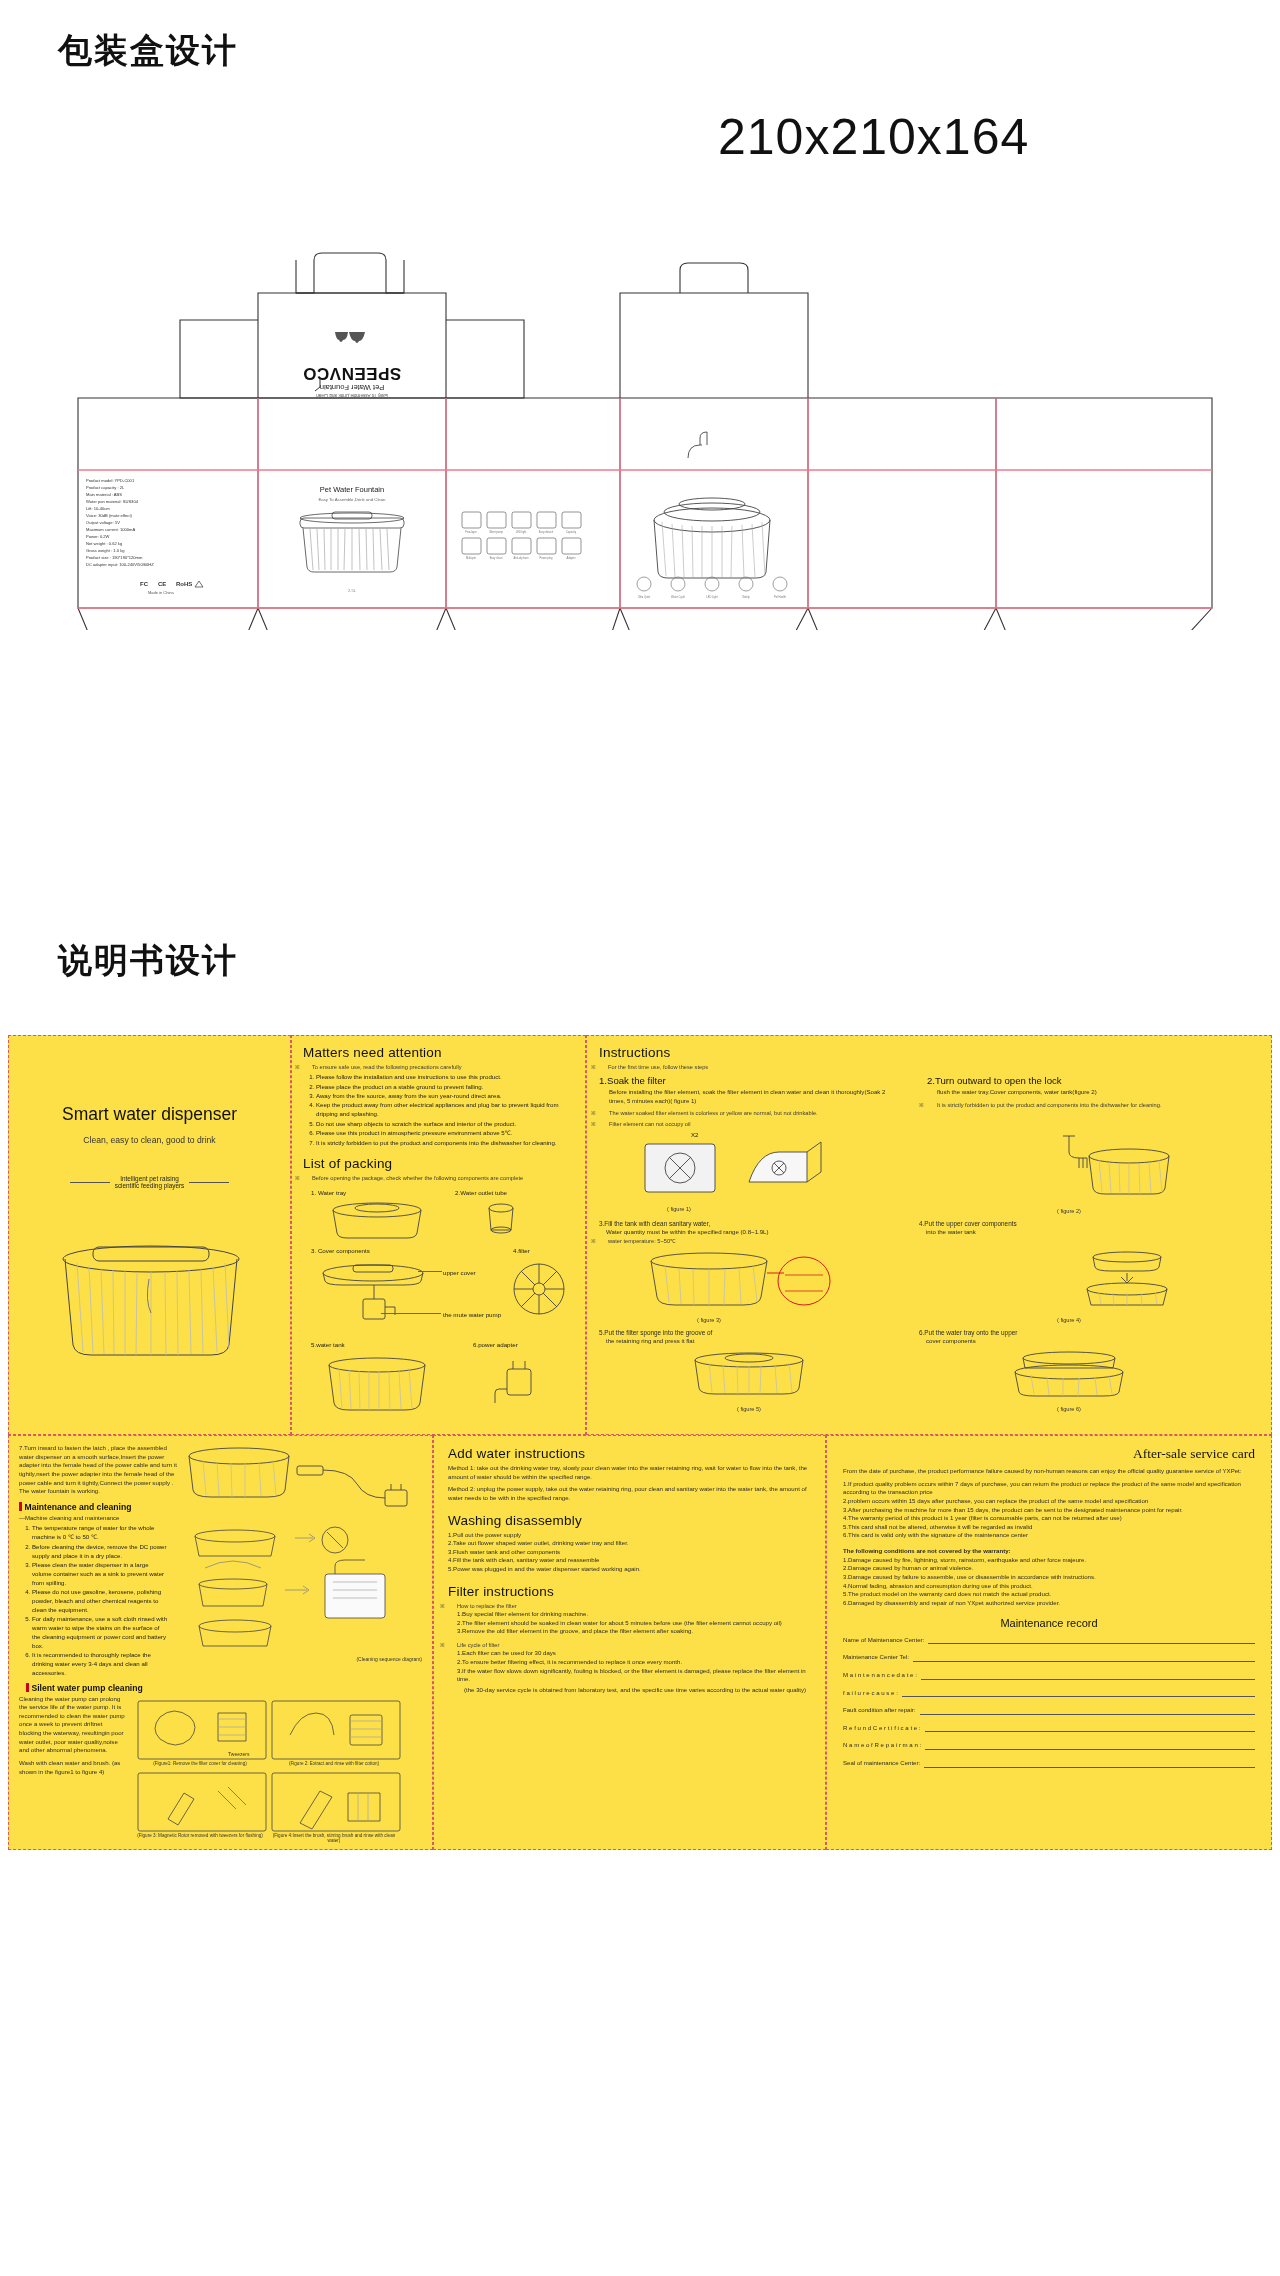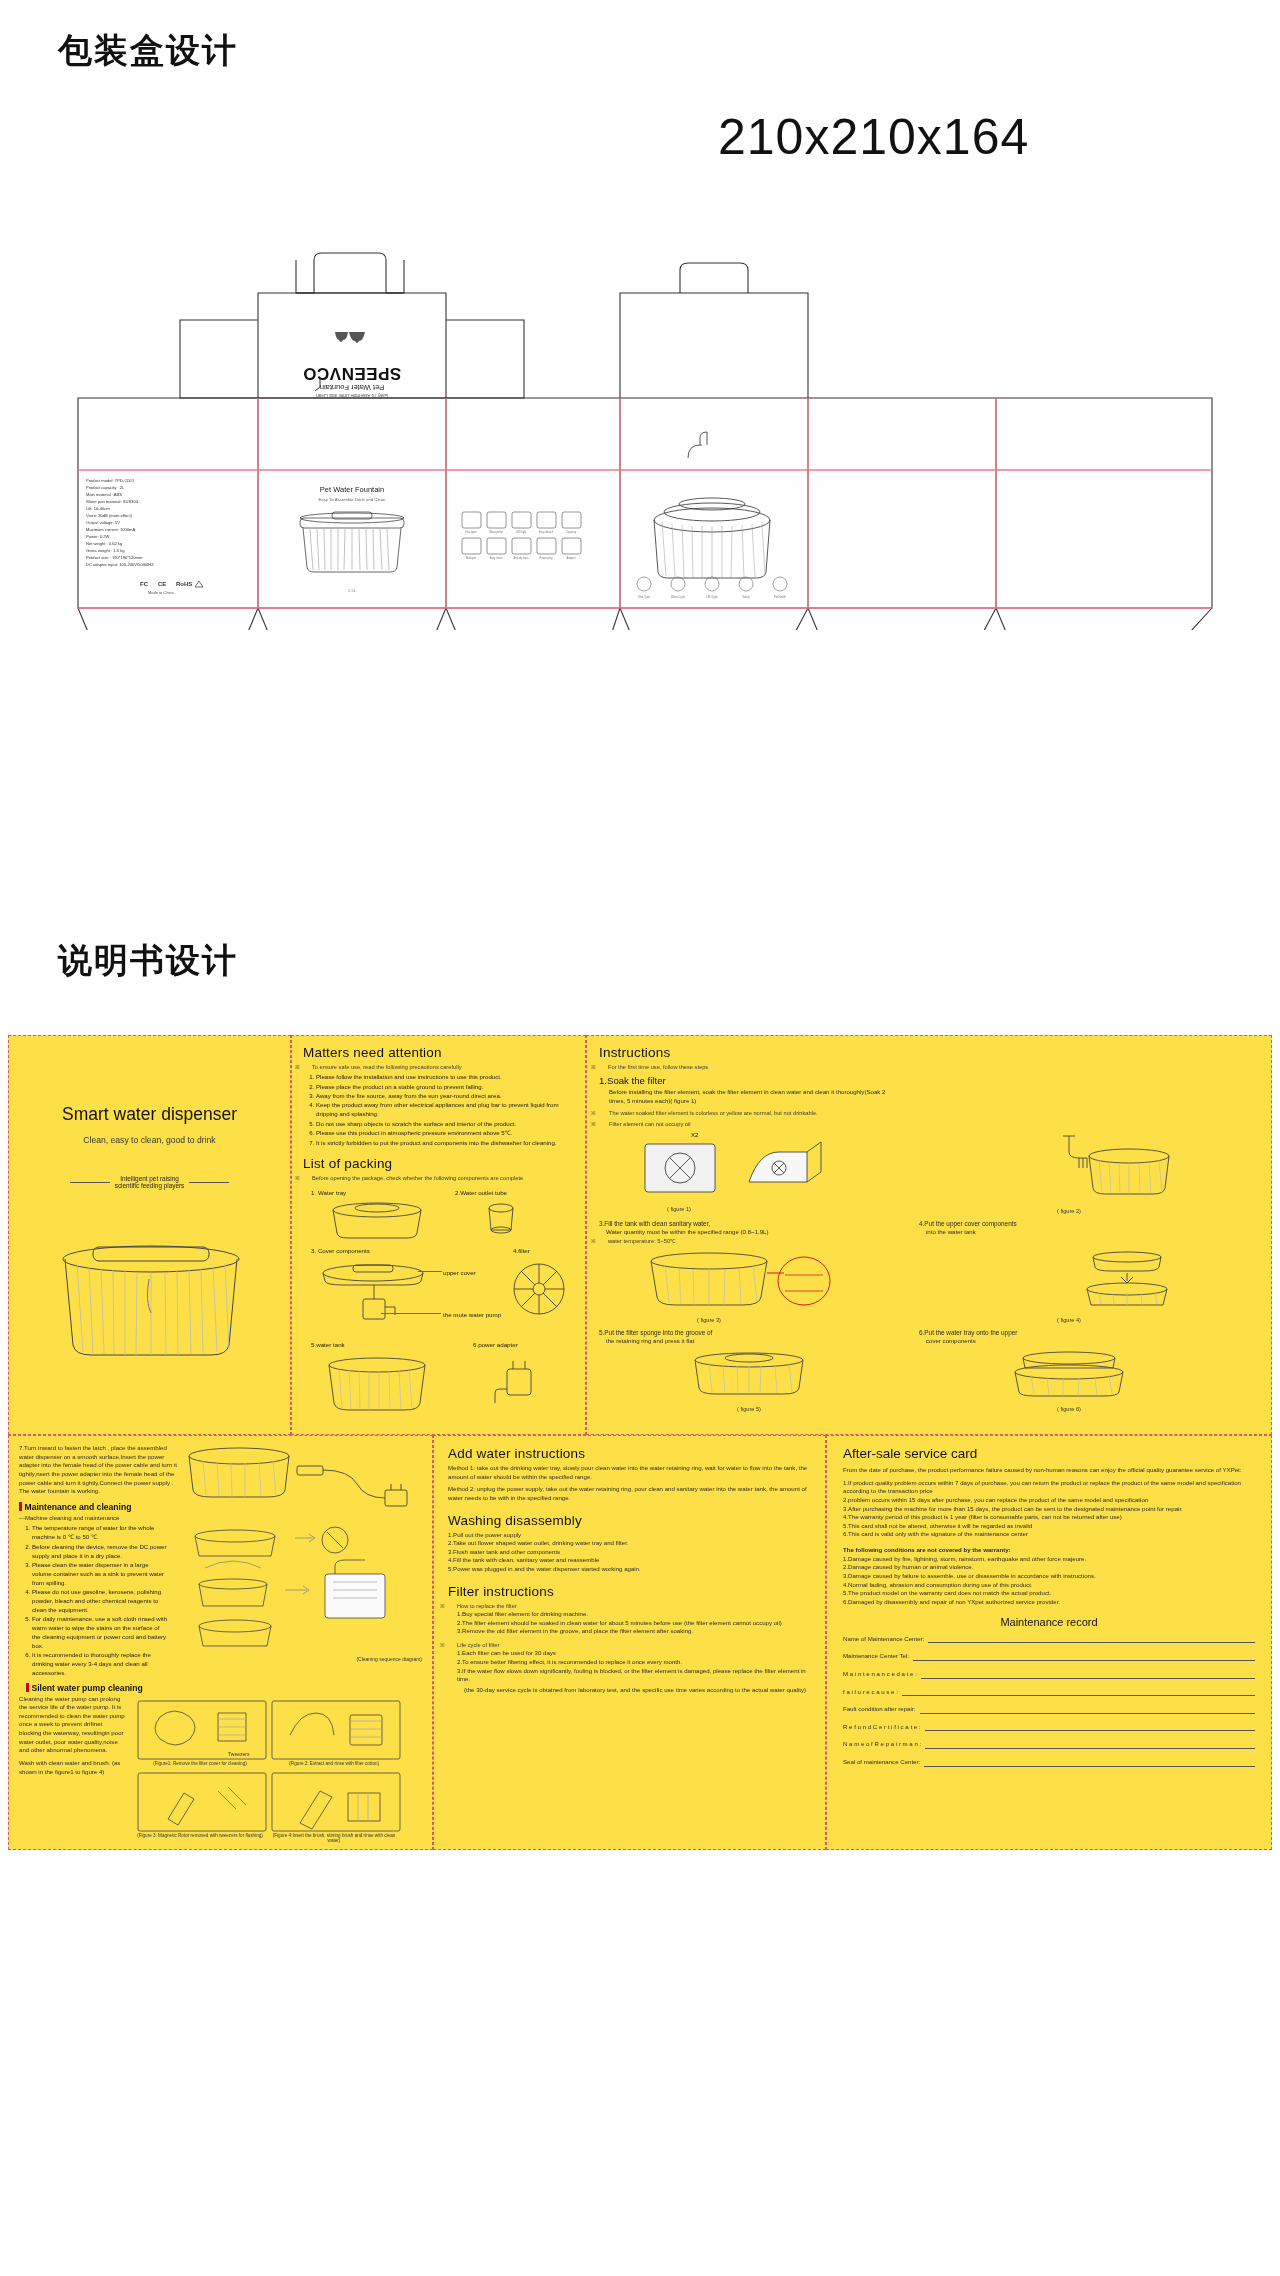--- a/index.html
+++ b/index.html
@@ -387,20 +387,25 @@
 
     <div style="display:flex;gap:28px;margin-top:4px;">
 
       <div style="width:300px;">
         <div style="font-size:9.6px;color:#111;">1.Soak the filter</div>
         <div class="p-txt" style="padding-left:10px;margin-top:2px;">Before installing the filter element, soak the filter element in clean water and clean it thoroughly(Soak 2 times, 5 minutes each)( figure 1)</div>
         <div class="note snow" style="padding-left:10px;position:relative;margin-top:3px;">The water soaked filter element is colorless or yellow are normal, but not drinkable.</div>
         <div class="note snow" style="padding-left:10px;position:relative;margin-top:3px;">Filter element can not occupy oil</div>
       </div>
 
+      <div style="width:300px;">
+        <div style="font-size:9.6px;color:#111;">2.Turn outward to open the lock</div>
+        <div class="p-txt" style="padding-left:10px;margin-top:2px;">flush the water tray.Cover components, water tank(figure 2)</div>
+        <div class="note snow" style="padding-left:10px;position:relative;margin-top:4px;">It is strictly forbidden to put the product and components into the dishwasher for cleaning.</div>
+      </div>
     </div>
 
     <div style="display:flex;gap:20px;margin-top:4px;">
       <div style="width:300px;">
         <div style="font-size:6px;margin-left:92px;">X2</div>
         <svg width="300" height="62" viewBox="0 0 300 62">
           <g stroke="#444" stroke-width=".9" fill="none">
             <rect x="46" y="6" width="70" height="48" rx="3" fill="#f2f2f2"></rect>
             <circle cx="81" cy="30" r="15"></circle>
             <path d="M70,19 L92,41"></path>
@@ -667,21 +672,21 @@
     <div class="p-txt" style="padding-left:9px;">3.Remove the old filter element in the groove, and place the filter element after soaking.</div>
 
     <div class="note snow" style="padding-left:9px;position:relative;margin-top:5px;">Life cycle of filter</div>
     <div class="p-txt" style="padding-left:9px;">1.Each filter can be used for 30 days</div>
     <div class="p-txt" style="padding-left:9px;">2.To ensure better filtering effect, it is recommended to replace it once every month.</div>
     <div class="p-txt" style="padding-left:9px;">3.If the water flow slows down significantly, fouling is blocked, or the filter element is damaged, please replace the filter element in time.</div>
     <div class="p-txt" style="padding-left:16px;margin-top:2px;">(the 30-day service cycle is obtained from laboratory test, and the specific use time varies according to the actual water quality)</div>
   </div>
 
   <div class="panel" style="left:818px; top:400px; width:446px; height:415px; padding:10px 16px;">
-    <div style="text-align:left;font-size:13.5px;color:#111;">After-sale service card</div>
+    <div style="text-align:right;font-size:13.5px;color:#111;font-family:Liberation Serif, serif;">After-sale service card</div>
     <div class="p-txt" style="margin-top:5px;">From the date of purchase, the product performance failure caused by non-human reasons can enjoy the official quality guarantee service of YXPet:</div>
     <div class="p-txt" style="margin-top:4px;">1.If product quality problem occurs within 7 days of purchase, you can return the product or replace the product of the same model and specification according to the transaction price</div>
     <div class="p-txt">2.problem occurs within 15 days after purchase, you can replace the product of the same model and specification</div>
     <div class="p-txt">3.After purchasing the machine for more than 15 days, the product can be sent to the designated maintenance point for repair.</div>
     <div class="p-txt">4.The warranty period of this product is 1 year (filter is consumable parts, can not be returned after use)</div>
     <div class="p-txt">5.This card shall not be altered, otherwise it will be regarded as invalid</div>
     <div class="p-txt">6.This card is valid only with the signature of the maintenance center</div>
 
     <div class="p-txt" style="margin-top:7px;font-weight:700;">The following conditions are not covered by the warranty:</div>
     <div class="p-txt">1.Damage caused by fire, lightning, storm, rainstorm, earthquake and other force majeure.</div>

